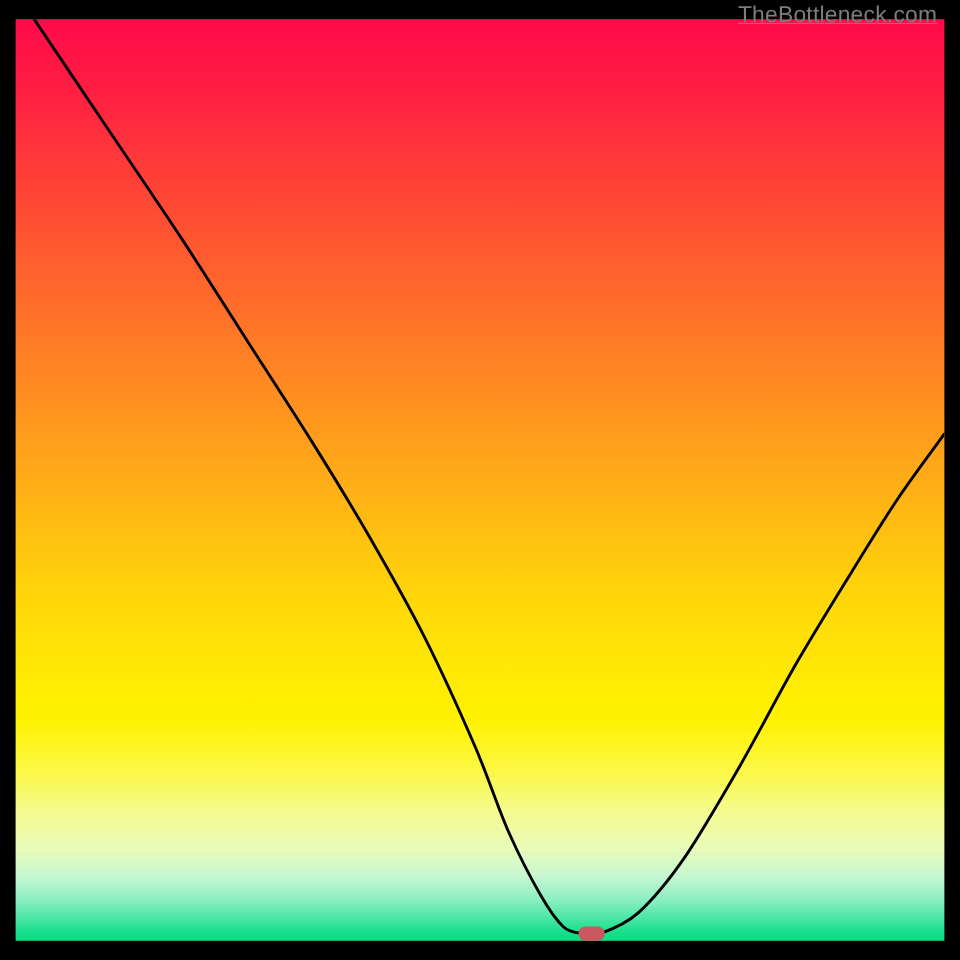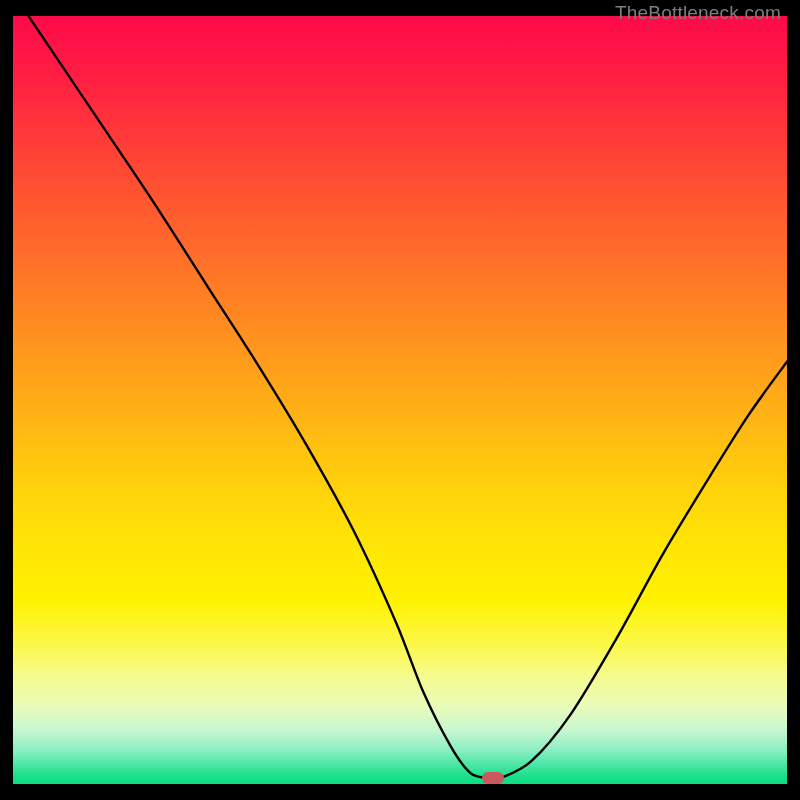--- a/index.html
+++ b/index.html
@@ -46,20 +46,21 @@
     );
   }
   .watermark {
     position: absolute;
     right: 6px;
     top: -14px;
     color: #7d7d7d;
     font-size: 19px;
     font-weight: 500;
     letter-spacing: 0.2px;
+    text-decoration: underline;
   }
   .curve-svg {
     position: absolute;
     left: 0;
     top: 0;
     width: 100%;
     height: 100%;
   }
   .marker {
     position: absolute;

